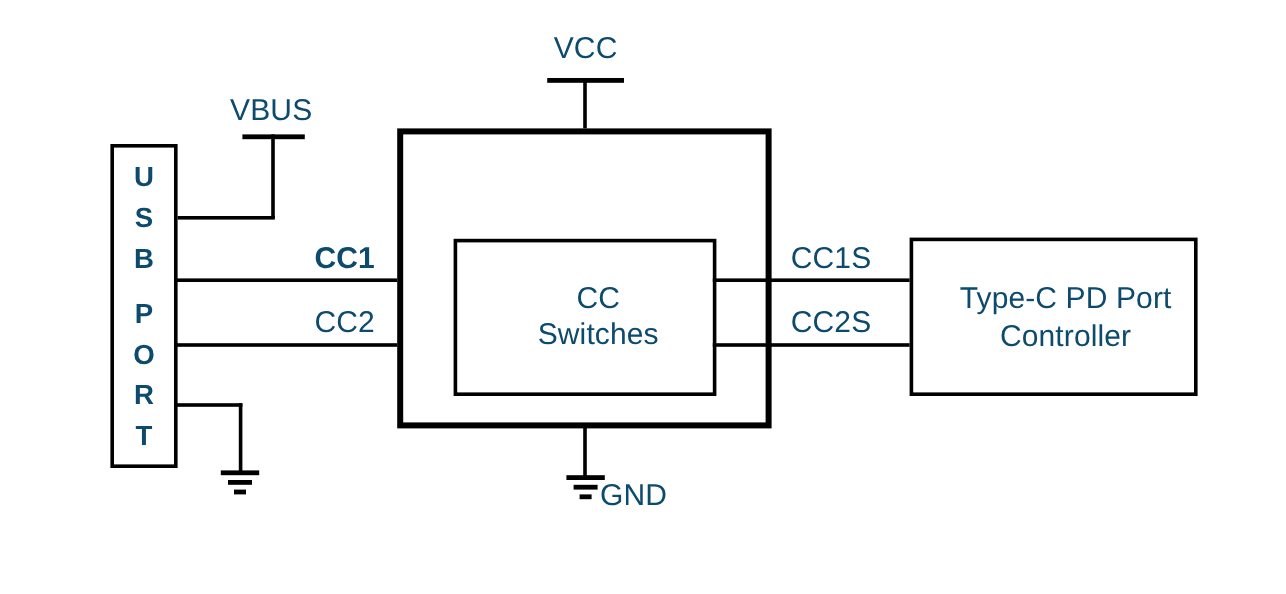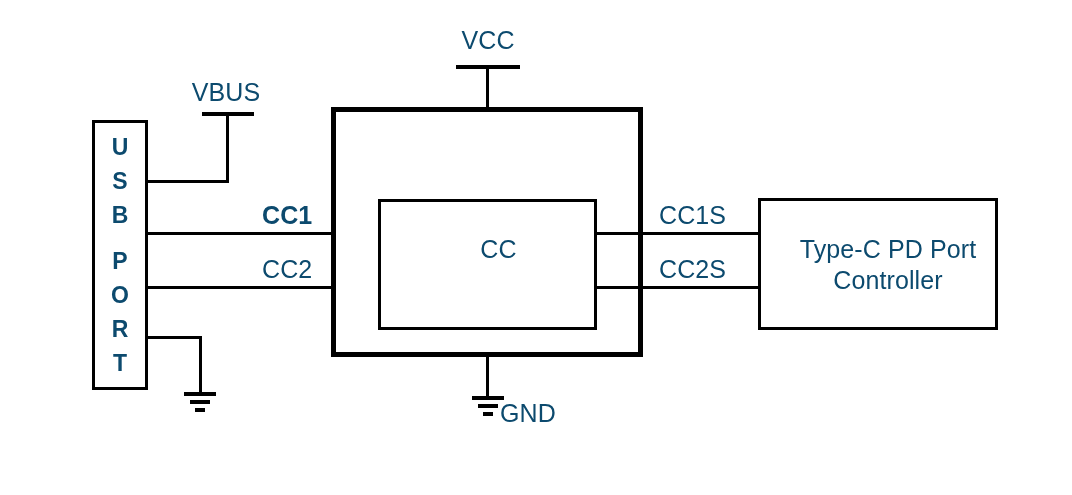--- a/index.html
+++ b/index.html
@@ -190,20 +190,21 @@
     <span class="g1"></span>
     <span class="g2"></span>
     <span class="g3"></span>
   </div>
 
   <div class="box box-thick" id="ktu-block"></div>
 
   <div class="box" id="cc-switches-box"></div>
   <div class="label label-center" id="cc-switches-label">
     <div>CC</div>
+    <div>Switches</div>
   </div>
 
   <div class="wire-h" style="left:594px; top:232px; width:167px;"></div>
   <div class="label" id="cc1s-label" style="left:659px; top:203px;">CC1S</div>
 
   <div class="wire-h" style="left:594px; top:286px; width:167px;"></div>
   <div class="label" id="cc2s-label" style="left:659px; top:257px;">CC2S</div>
 
   <div class="wire-v" style="left:486px; top:354px; height:44px;"></div>
   <div class="gnd" style="left:473px; top:396px; width:30px; height:22px;">

